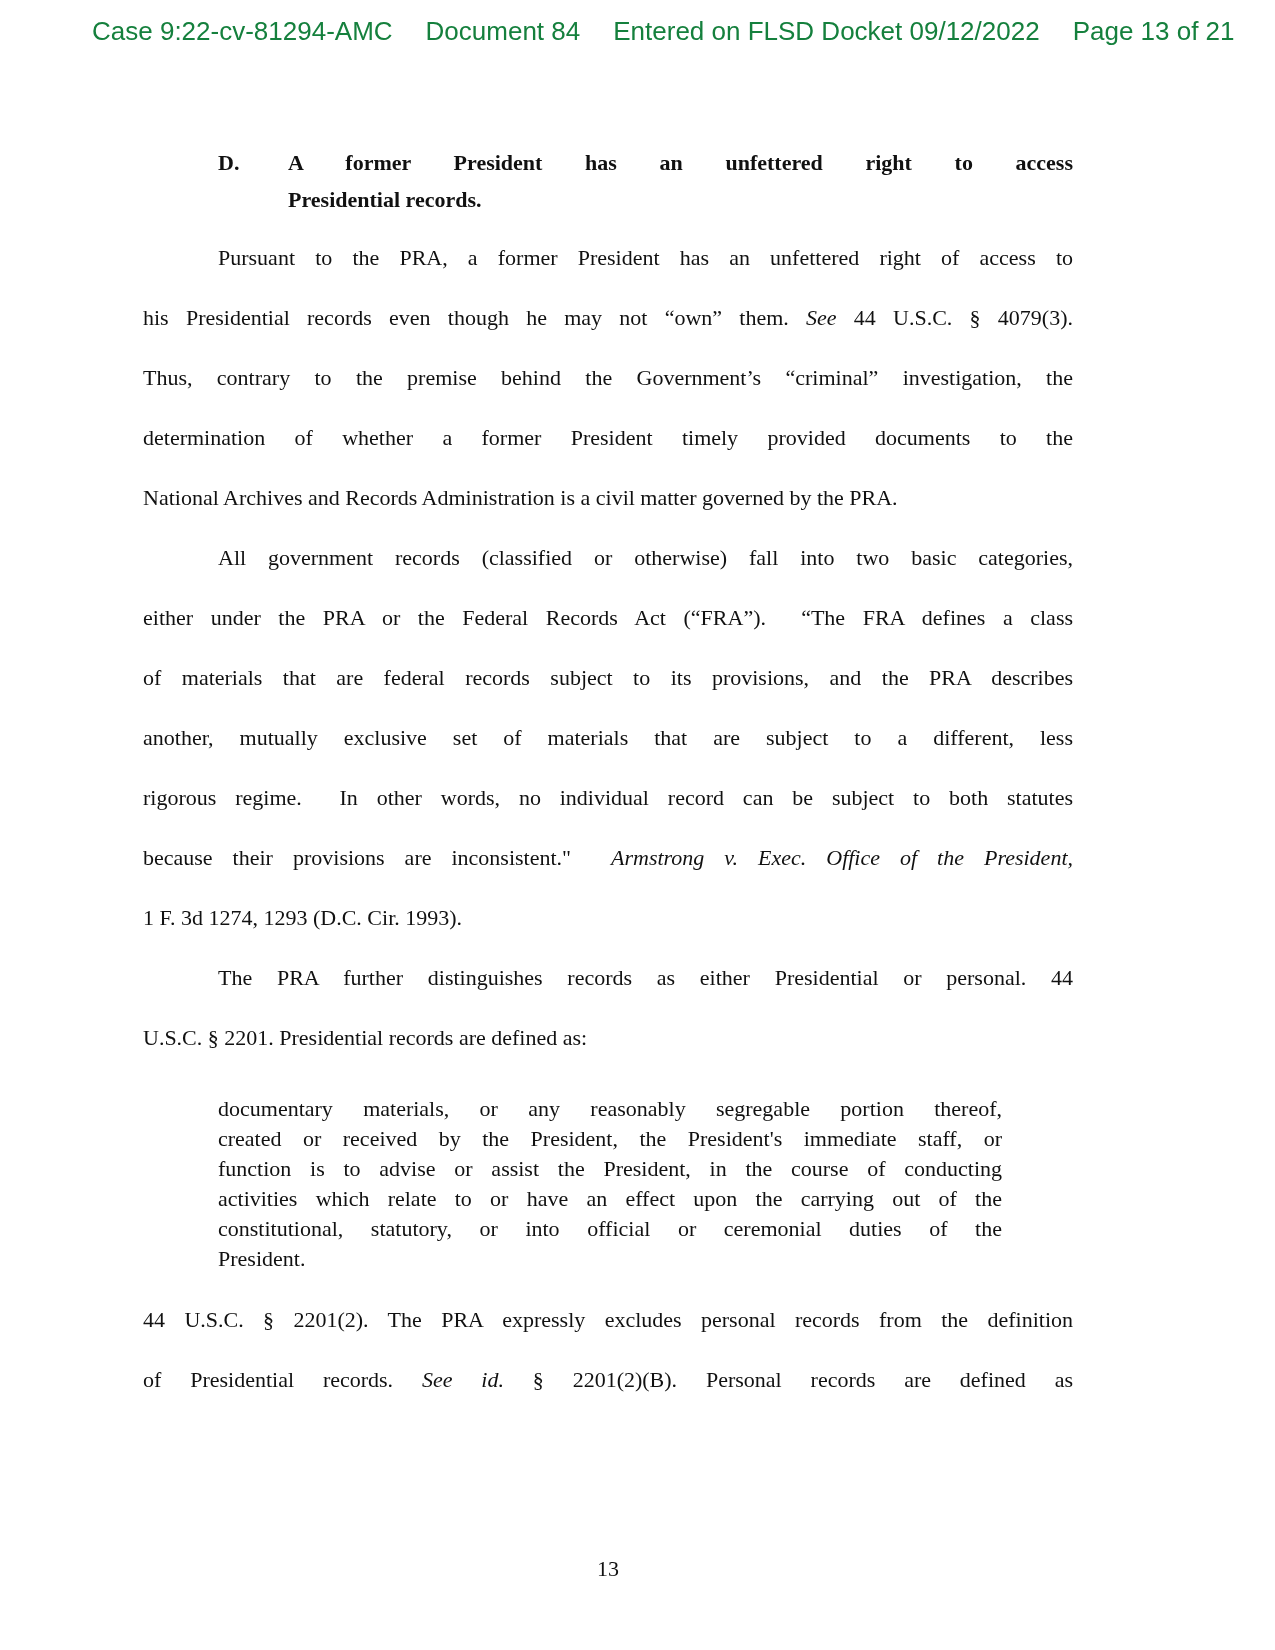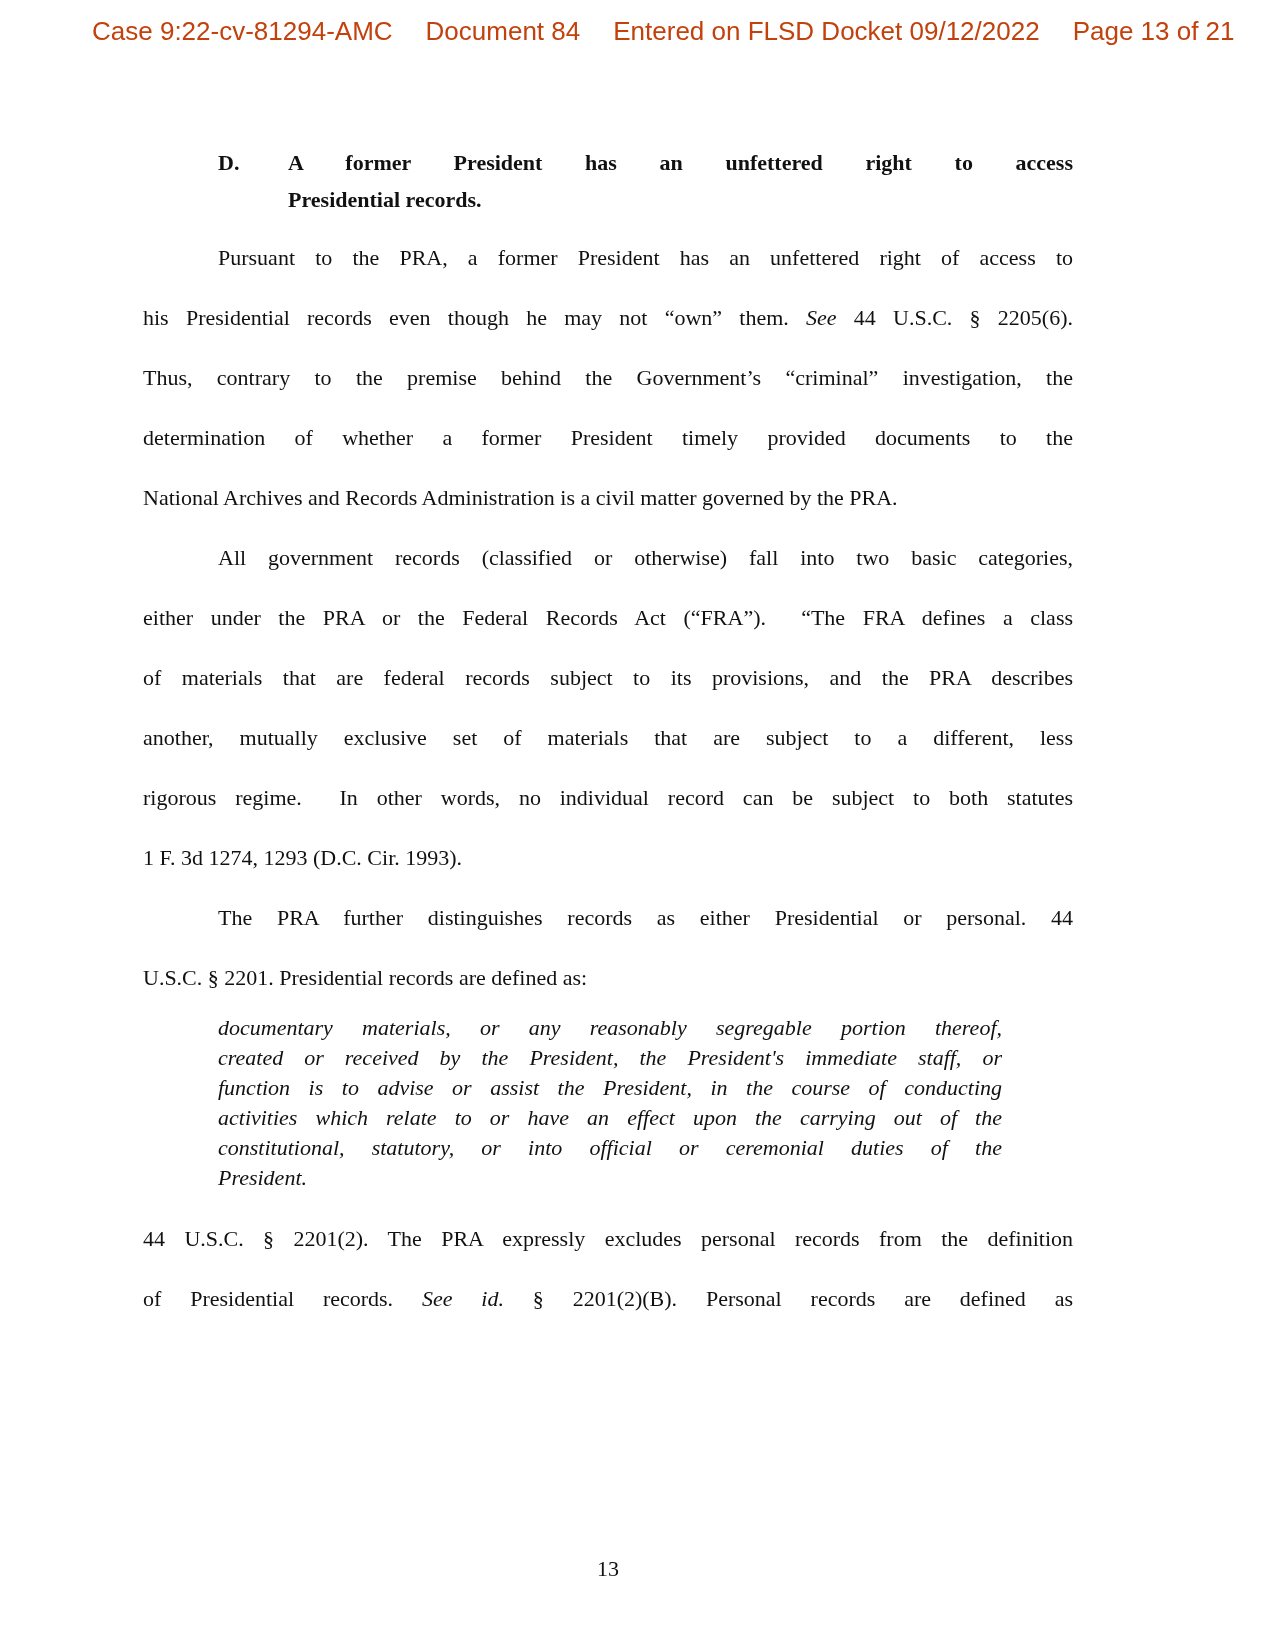--- a/index.html
+++ b/index.html
@@ -9,35 +9,35 @@
     background:#ffffff;
     font-family:"Liberation Serif","DejaVu Serif",serif;
     color:#111111;
     overflow:hidden;
     margin:0 auto;
   }
   .stamp{
     position:absolute;left:92px;top:16px;
     display:flex;gap:33px;white-space:nowrap;
     font-family:"Liberation Sans","DejaVu Sans",sans-serif;
-    font-size:26px;color:#c2410c;
+    font-size:26px;color:#15803d;
   }
   .content{
     position:absolute;left:143px;top:144px;width:930px;
     font-size:22px;
   }
   .heading{display:flex;font-weight:bold;margin:0 0 10px 0;}
   .h-label{flex:none;padding-left:75px;width:70px;box-sizing:content-box;line-height:37px;}
   .h-lines{flex:1;min-width:0;}
   .hl{line-height:37px;}
   .jl{text-align:justify;text-align-last:justify;}
   .para{margin:0;}
   .para .line{line-height:60px;}
   .ind{padding-left:75px;}
-  .quote{margin:5px 0 0 75px;width:784px;font-style:italic;}
+  .quote{margin:26px 0 0 75px;width:784px;}
   .quote .line{line-height:30px;}
   .p4{margin-top:16px;}
   .it{font-style:italic;}
   .footer{
     position:absolute;left:143px;top:1510px;width:930px;
     text-align:center;font-size:22px;line-height:30px;margin-top:44px;
   }
 </style>
 </head>
 <body>
@@ -56,32 +56,33 @@
     <div class="heading">
       <div class="h-label">D.</div>
       <div class="h-lines">
         <div class="hl jl">A former President has an unfettered right to access</div>
         <div class="hl">Presidential records.</div>
       </div>
     </div>
 
     <div class="para">
       <div class="line jl ind">Pursuant to the PRA, a former President has an unfettered right of access to</div>
-      <div class="line jl"><span>his Presidential records even though he may not “own” them. </span><span class="it">See</span><span> 44 U.S.C. § 2205(6).</span></div>
+      <div class="line jl"><span>his Presidential records even though he may not “own” them. </span><span class="it">See</span><span> 44 U.S.C. § 4079(3).</span></div>
       <div class="line jl">Thus, contrary to the premise behind the Government’s “criminal” investigation, the</div>
       <div class="line jl">determination of whether a former President timely provided documents to the</div>
       <div class="line">National Archives and Records Administration is a civil matter governed by the PRA.</div>
     </div>
 
     <div class="para">
       <div class="line jl ind">All government records (classified or otherwise) fall into two basic categories,</div>
       <div class="line jl">either under the PRA or the Federal Records Act (“FRA”).&nbsp; “The FRA defines a class</div>
       <div class="line jl">of materials that are federal records subject to its provisions, and the PRA describes</div>
       <div class="line jl">another, mutually exclusive set of materials that are subject to a different, less</div>
       <div class="line jl">rigorous regime.&nbsp; In other words, no individual record can be subject to both statutes</div>
+      <div class="line jl"><span>because their provisions are inconsistent."&nbsp; </span><span class="it">Armstrong v. Exec. Office of the President,</span></div>
       <div class="line">1 F. 3d 1274, 1293 (D.C. Cir. 1993).</div>
     </div>
 
     <div class="para">
       <div class="line jl ind">The PRA further distinguishes records as either Presidential or personal. 44</div>
       <div class="line">U.S.C. § 2201. Presidential records are defined as:</div>
     </div>
 
     <div class="quote">
       <div class="line jl">documentary materials, or any reasonably segregable portion thereof,</div>

